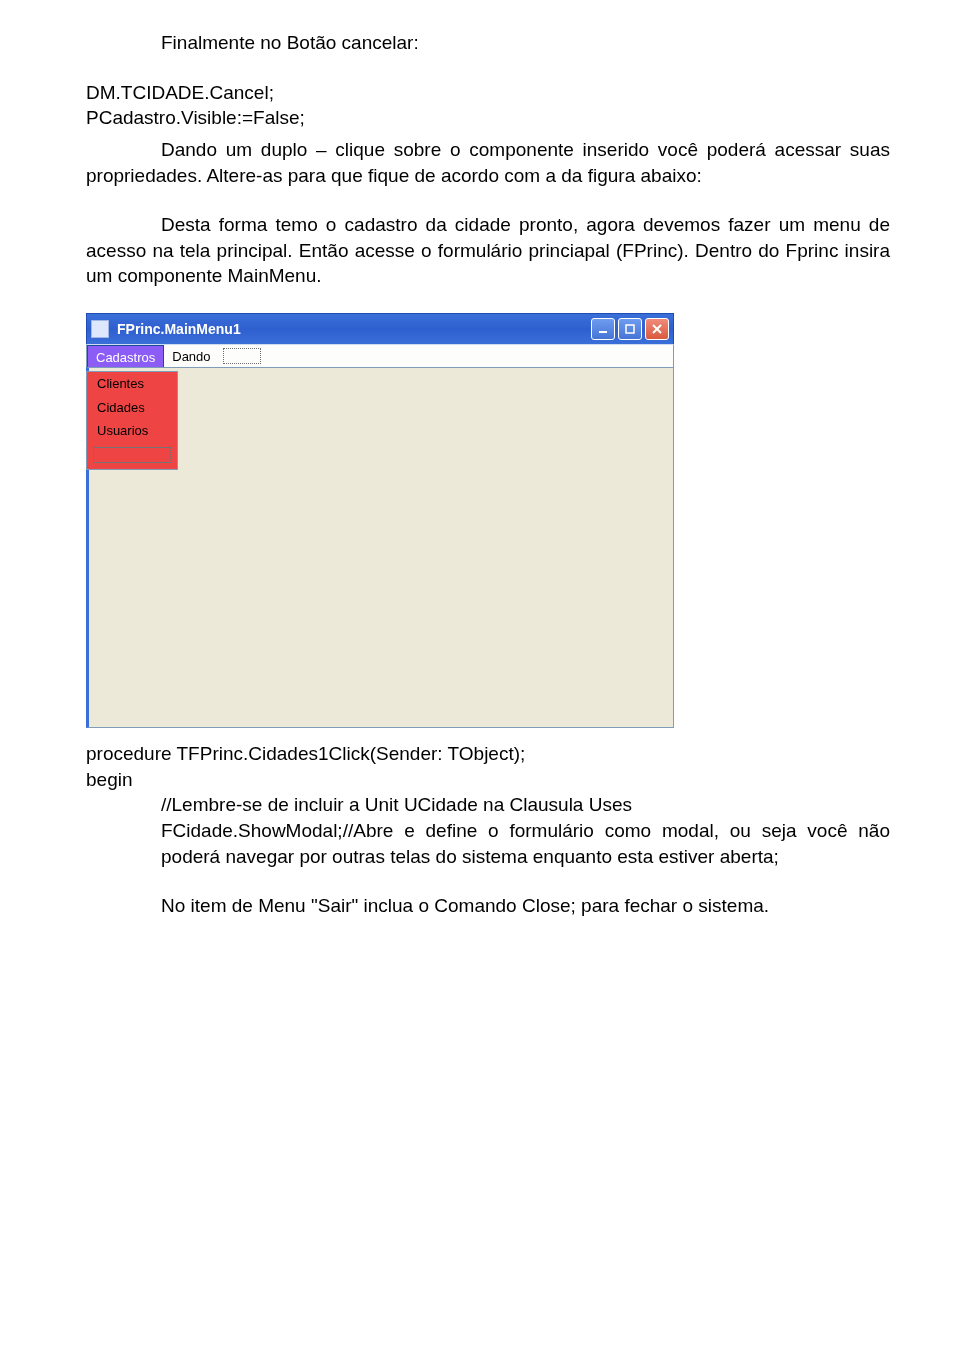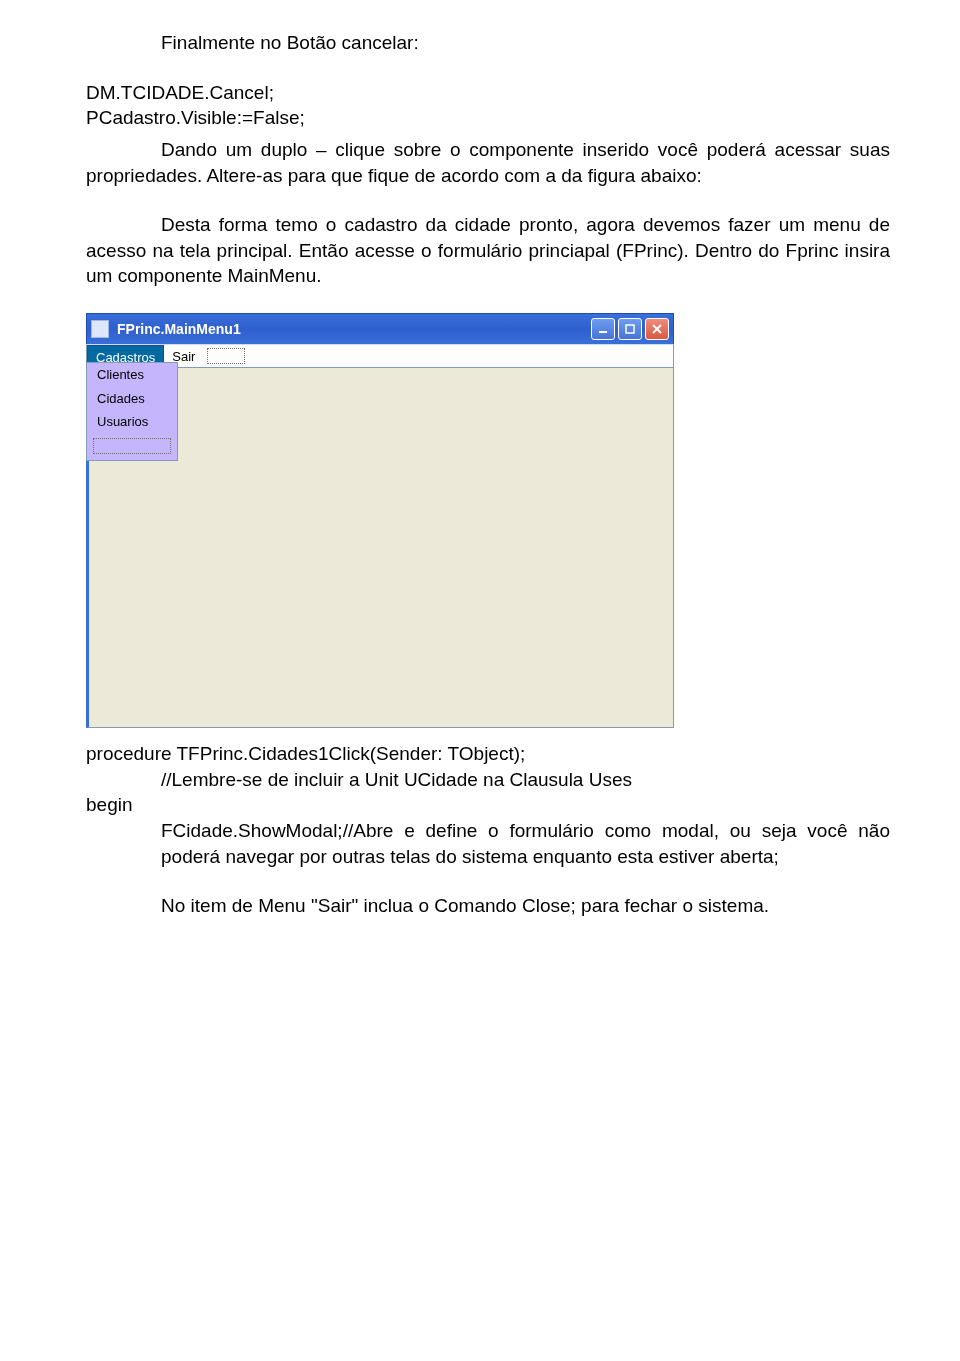--- a/index.html
+++ b/index.html
@@ -71,36 +71,36 @@
     display: flex;
     align-items: stretch;
     font-size: 13px;
     color: #000;
   }
   .menu-top {
     padding: 2px 8px 0 8px;
     line-height: 20px;
   }
   .menu-top.selected {
-    background: #0369a1;
+    background: #8b5cf6;
     color: #fff;
     border: 1px solid #1e4a9c;
     border-bottom: none;
   }
   .new-item-box {
     margin: 3px 0 0 4px;
     width: 36px; height: 14px;
     border: 1px dotted #6f6f6f;
   }
   .dropdown {
     position: absolute;
-    top: 49px;
+    top: 58px;
     left: 0;
     border: 1px solid #7f9db9;
-    background: #c4b5fd;
+    background: #ef4444;
     width: 90px;
     font-size: 13px;
   }
   .dropdown .dd-item {
     padding: 3px 10px;
     color: #000;
   }
   .dropdown .dd-new {
     margin: 4px 6px 6px 6px;
     height: 14px;
@@ -148,35 +148,35 @@
         <div class="win-btn close">
           <svg width="10" height="10">
               <line x1="1" y1="1" x2="9" y2="9" stroke="#fff" stroke-width="2"></line>
               <line x1="9" y1="1" x2="1" y2="9" stroke="#fff" stroke-width="2"></line>
             </svg>
         </div>
       </div>
     </div>
     <div class="menubar">
       <div class="menu-top selected">Cadastros</div>
-      <div class="menu-top">Sair</div>
+      <div class="menu-top">Dando</div>
       <div class="new-item-box"></div>
     </div>
     <div class="dropdown">
       <div class="dd-item">Clientes</div>
       <div class="dd-item">Cidades</div>
       <div class="dd-item">Usuarios</div>
       <div class="dd-new"></div>
     </div>
     <div class="client-area"></div>
   </div>
 
 
   <div class="block justify" style="margin-top:-18px">
     <div class="mono-line">procedure TFPrinc.Cidades1Click(Sender: TObject);</div>
+    <div class="mono-line">begin</div>
     <div class="mono-line code-indent">//Lembre-se de incluir a Unit UCidade na Clausula Uses</div>
-    <div class="mono-line">begin</div>
     <div class="code-indent justify">FCidade.ShowModal;//Abre e define o formulário como modal, ou seja você não poderá navegar por outras telas do sistema enquanto esta estiver aberta;</div>
   </div>
 
   <p class="block justify p-indent">No item de Menu "Sair" inclua o Comando Close; para fechar o sistema.</p>
 
 </div>
 
 </body></html>

